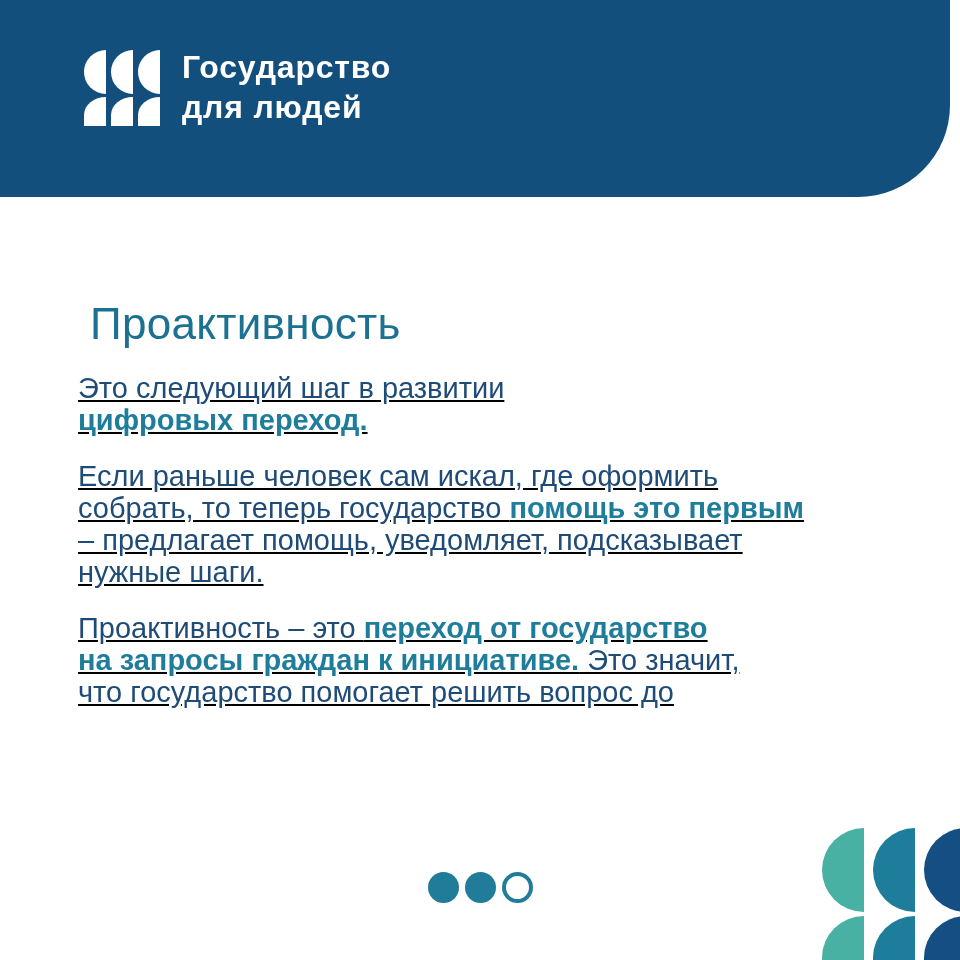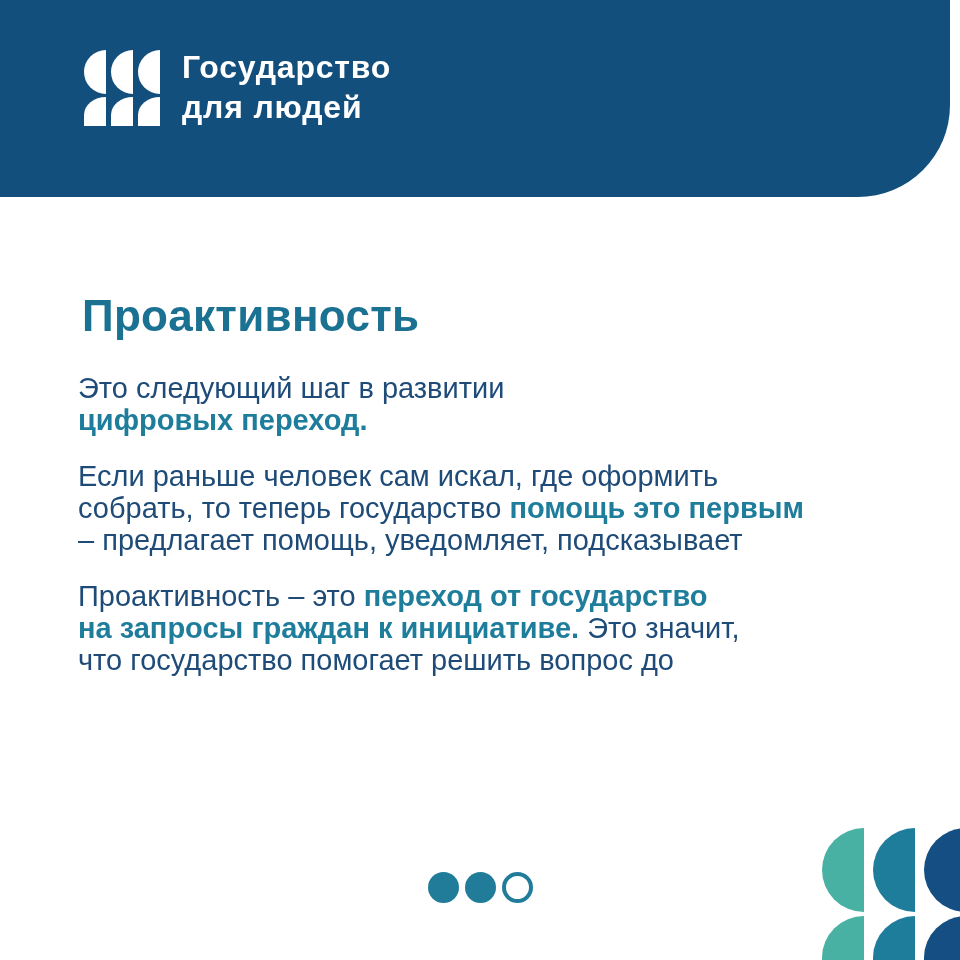--- a/index.html
+++ b/index.html
@@ -24,27 +24,27 @@
   .logo-lg{left:822px;top:828px;gap:9px;}
   .logo-lg .disc{width:42px;height:84px;}
   .logo-lg .sail{width:42px;height:52px;margin-top:4px;border-top-left-radius:100% 80%;}
   
   .wordmark{
     position:absolute;left:182px;top:47px;
     color:#ffffff;font-size:32px;font-weight:700;line-height:40px;letter-spacing:0.8px;
   }
   
   .title{
-    position:absolute;left:78px;top:287px;margin:4px;
-    font-size:44px;font-weight:700;letter-spacing:0.3px;
+    position:absolute;left:78px;top:287px;margin:12px;
+    font-size:44px;font-weight:400;letter-spacing:0.3px;
     color:var(--title,#1B7191);
   }
   
   .bodytext{position:absolute;left:78px;top:372px;}
-  .para{margin:0 8px 24px 0;}
+  .para{margin:0 8px 24px 0;text-decoration:underline;}
   .pline{display:block;white-space:nowrap;font-size:29px;line-height:32px;color:var(--navy,#1E4B77);}
   .seg.accent{color:var(--accent,#1F7D9C);font-weight:700;}
   
   .dots{position:absolute;left:0;right:0;top:872px;display:flex;justify-content:center;gap:6px;}
   .dot{width:31px;height:31px;border-radius:50%;box-sizing:border-box;}
   .dot.filled{background:var(--dot,#207C99);}
   .dot.outline{background:#ffffff;border:4px solid var(--dot,#207C99);}
 </style>
 </head>
 <body>
@@ -76,20 +76,21 @@
 
   <div class="bodytext" id="bodytext">
       <p class="para">
         <span class="pline"><span class="seg normal">Это следующий шаг в развитии</span></span>
         <span class="pline"><span class="seg accent">цифровых переход.</span></span>
       </p>
       <p class="para">
         <span class="pline"><span class="seg normal">Если раньше человек сам искал, где оформить</span></span>
         <span class="pline"><span class="seg normal">собрать, то теперь государство </span><span class="seg accent">помощь это первым</span></span>
         <span class="pline"><span class="seg normal">– предлагает помощь, уведомляет, подсказывает</span></span>
+        <span class="pline"><span class="seg normal">нужные шаги.</span></span>
       </p>
       <p class="para">
         <span class="pline"><span class="seg normal">Проактивность – это </span><span class="seg accent">переход от государство</span></span>
         <span class="pline"><span class="seg accent">на запросы граждан к инициативе.</span><span class="seg normal"> Это значит,</span></span>
         <span class="pline"><span class="seg normal">что государство помогает решить вопрос до</span></span>
       </p>
     </div>
 
   <div class="dots" id="dots">
       <span class="dot filled"></span>

